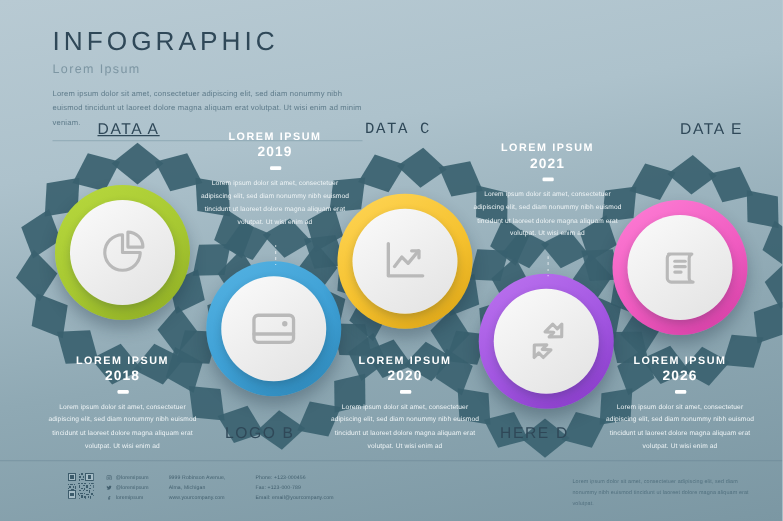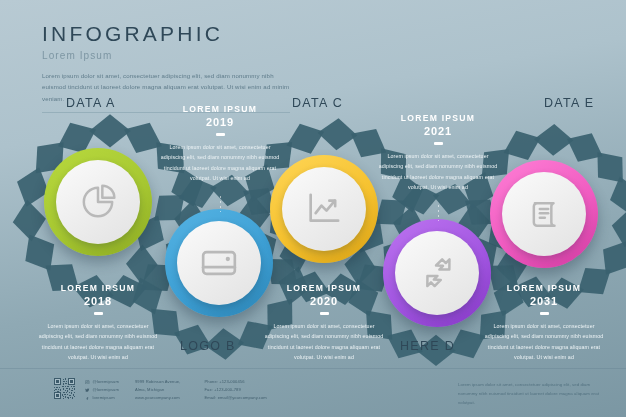--- a/index.html
+++ b/index.html
@@ -431,23 +431,23 @@
   </svg>
 
   <div id="header">
     <div id="title">INFOGRAPHIC</div>
     <div id="subtitle">Lorem Ipsum</div>
     <div id="lead">Lorem ipsum dolor sit amet, consectetuer adipiscing elit, sed diam nonummy nibh euismod tincidunt ut laoreet dolore magna aliquam erat volutpat. Ut wisi enim ad minim veniam.</div>
     <div id="header-rule"></div>
   </div>
 
 
-  <div class="data-label" style="left:66px; top:96px;">DATA A</div>
+  <div class="data-label" style="left:78px; top:96px;text-decoration:underline;">DATA A</div>
   <div class="data-label" style="left:180px; top:339px;">LOGO B</div>
-  <div class="data-label" style="left:292px; top:96px;">DATA C</div>
+  <div class="data-label" style="left:292px; top:96px;font-family:Liberation Mono, monospace;">DATA C</div>
   <div class="data-label" style="left:400px; top:339px;">HERE D</div>
   <div class="data-label" style="left:512px; top:96px;margin-left:32px;">DATA E</div>
 
   <div class="node" style="left:44px; top:148px; width:108px; height:108px;
               background: linear-gradient(150deg,#b8d93e 0%,#a6c731 55%,#8dab23 100%);
               box-shadow: 0 7px 13px rgba(20,40,55,.3);">
     <div class="inner" style="width:84px; height:84px;">
       <svg width="40" height="40" viewBox="0 0 24 24" fill="none" stroke="#b9b9b9" stroke-width="1.5" stroke-linecap="round" stroke-linejoin="round">
         <path d="M12 3.5a8.5 8.5 0 1 0 8.5 8.5H12z"></path>
         <path d="M14.6 2.2a7.2 7.2 0 0 1 7.2 7.2h-7.2z"></path>
@@ -528,21 +528,21 @@
 
   <div class="block" style="left:261px; top:283px;">
     <div class="b-title">LOREM IPSUM</div>
     <div class="b-year">2020</div>
     <div class="b-dash"></div>
     <div class="b-body">Lorem ipsum dolor sit amet, consectetuer adipiscing elit, sed diam nonummy nibh euismod tincidunt ut laoreet dolore magna aliquam erat volutpat. Ut wisi enim ad</div>
   </div>
 
   <div class="block" style="left:481px; top:283px;">
     <div class="b-title">LOREM IPSUM</div>
-    <div class="b-year">2031</div>
+    <div class="b-year">2026</div>
     <div class="b-dash"></div>
     <div class="b-body">Lorem ipsum dolor sit amet, consectetuer adipiscing elit, sed diam nonummy nibh euismod tincidunt ut laoreet dolore magna aliquam erat volutpat. Ut wisi enim ad</div>
   </div>
 
   <div id="footer-rule"></div>
 
   <div id="footer">
 
     <svg id="qr" viewBox="0 0 21 21" shape-rendering="crispEdges">
       <rect width="21" height="21" fill="none"></rect>

